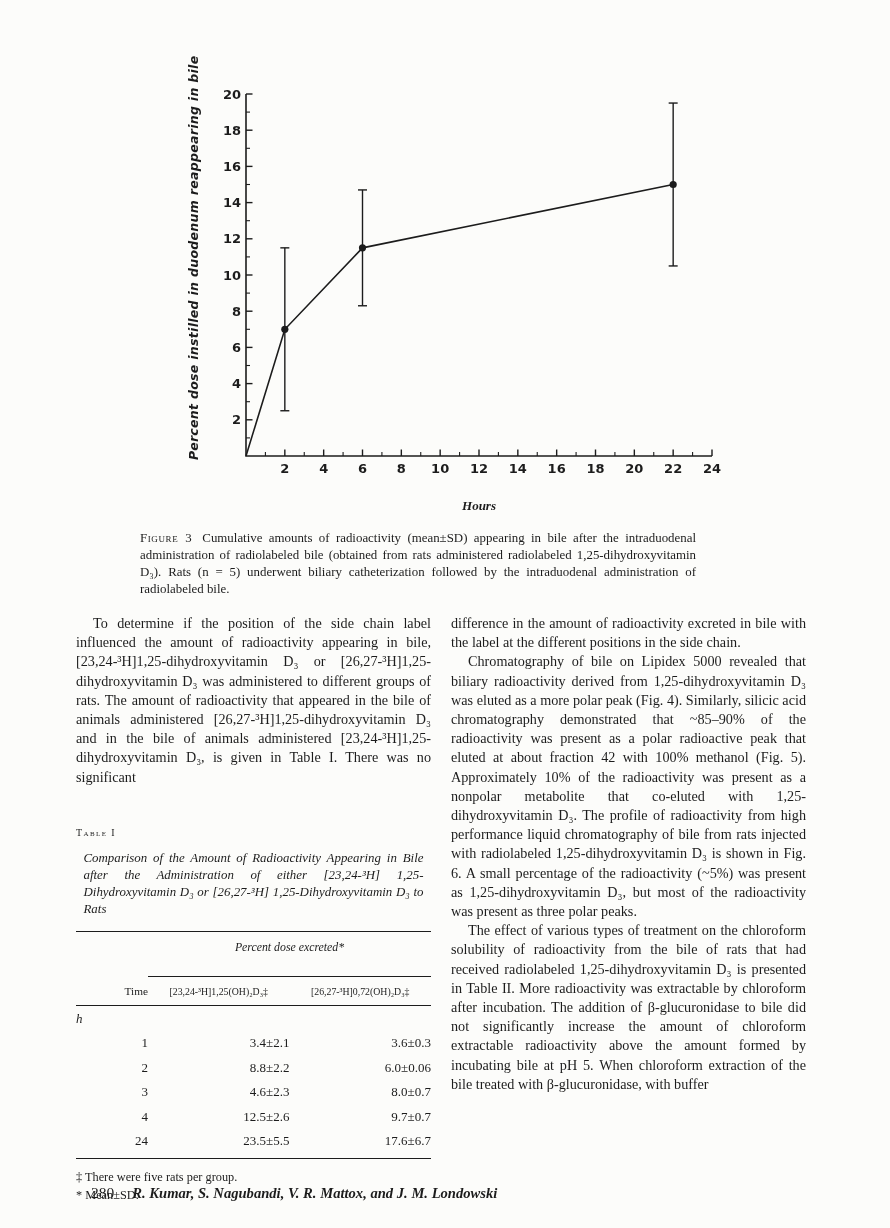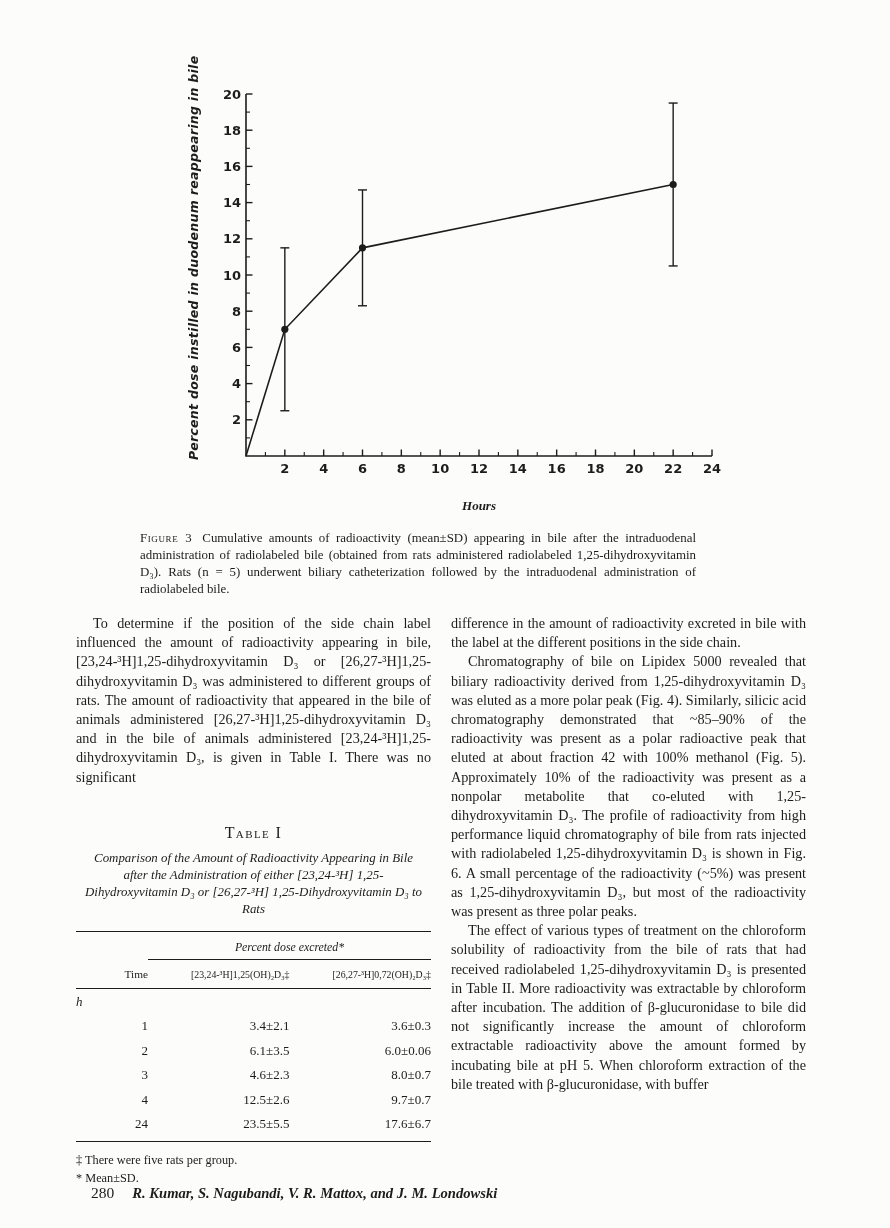--- a/index.html
+++ b/index.html
@@ -17,26 +17,26 @@
 .figure-caption{width:556px;margin:16px 0 0 64px;font-size:12.9px;line-height:17px;text-align:justify}
 .fig-label{font-variant:small-caps;letter-spacing:0.6px;margin-right:10px}
 
 
 .two-col{display:flex;gap:20px;margin-top:16px}
 .col{width:355px;font-size:14.2px;line-height:19.2px;text-align:justify}
 p.indent{text-indent:17px}
 
 
 .table-block{margin-top:36px}
-.table-title{text-align:center;font-variant:small-caps;font-size:16px;letter-spacing:1.4px}
-.table-caption{font-style:italic;text-align:center;font-size:12.9px;line-height:17px;margin:8px auto 0;width:340px}
+.table-title{text-align:left;font-variant:small-caps;font-size:10px;letter-spacing:1.4px}
+.table-caption{font-style:italic;font-size:12.9px;line-height:17px;margin:8px auto 0;width:340px}
 table.tbl{width:100%;border-collapse:collapse;margin-top:13px;border-top:1.2px solid #1c1c1c}
 .tbl th,.tbl td{font-weight:normal}
-.spanner-cell{text-align:center;font-style:italic;font-size:11.8px;border-bottom:1px solid #1c1c1c;padding:6px 0 2px}
-.hdr{border-bottom:1px solid #1c1c1c;font-size:9.8px;text-align:right;padding:5px 0 4px}
+.spanner-cell{text-align:center;font-style:italic;font-size:11.8px;border-bottom:1px solid #1c1c1c;padding:6px 0 19px}
+.hdr{border-bottom:1px solid #1c1c1c;font-size:9.8px;text-align:center;padding:5px 0 4px}
 .hdr-time{border-bottom:1px solid #1c1c1c;font-size:11.3px;text-align:right;padding:5px 0 4px 2px}
 .unit{font-style:italic;font-size:11.8px;padding:4px 0 3px 8px;text-align:left}
 .t-time{text-align:right;width:72px;padding-right:42px}
 .t-val{text-align:right}
 .tbl tbody td{font-size:13px;padding:2.6px 0}
 .tbl tr.last td{border-bottom:1.2px solid #1c1c1c;padding-bottom:8px}
 .footnotes{margin-top:10px;font-size:12.3px;line-height:17.5px}
 
 
 .page-footer{position:absolute;left:91px;bottom:26px;display:flex;align-items:flex-end;gap:18px}
@@ -164,21 +164,21 @@
               <td></td>
               <td></td>
             </tr>
             <tr>
               <td class="t-time">1</td>
               <td class="t-val">3.4±2.1</td>
               <td class="t-val">3.6±0.3</td>
             </tr>
             <tr>
               <td class="t-time">2</td>
-              <td class="t-val">6.1±3.5</td>
+              <td class="t-val">8.8±2.2</td>
               <td class="t-val">6.0±0.06</td>
             </tr>
             <tr>
               <td class="t-time">3</td>
               <td class="t-val">4.6±2.3</td>
               <td class="t-val">8.0±0.7</td>
             </tr>
             <tr>
               <td class="t-time">4</td>
               <td class="t-val">12.5±2.6</td>

